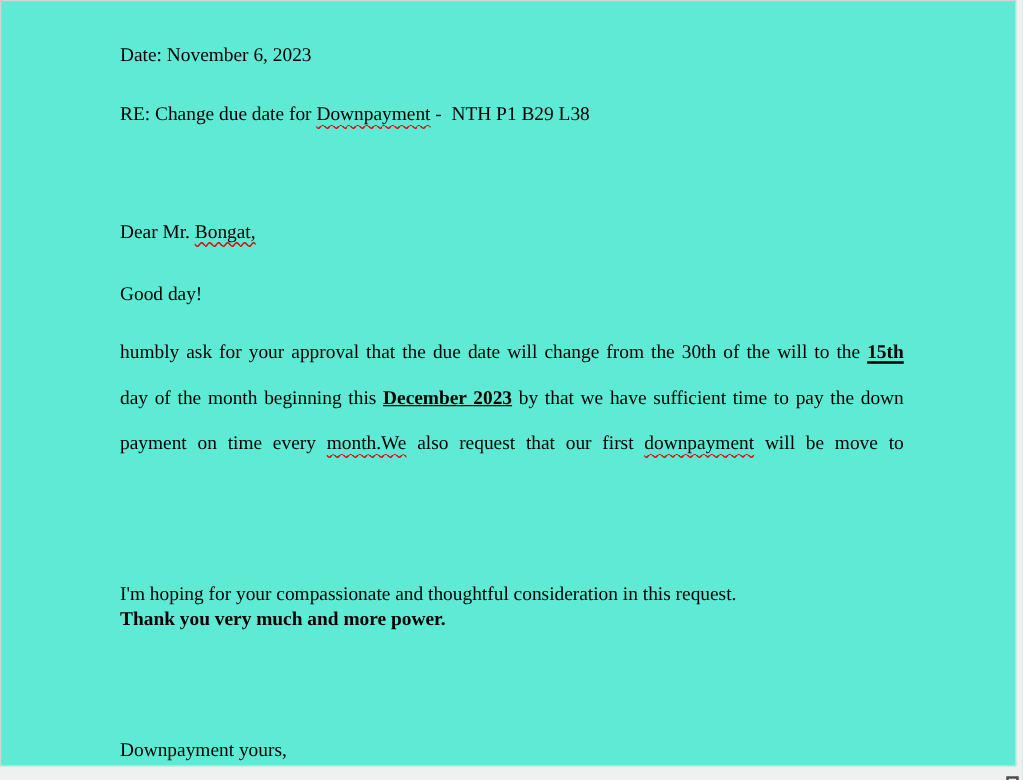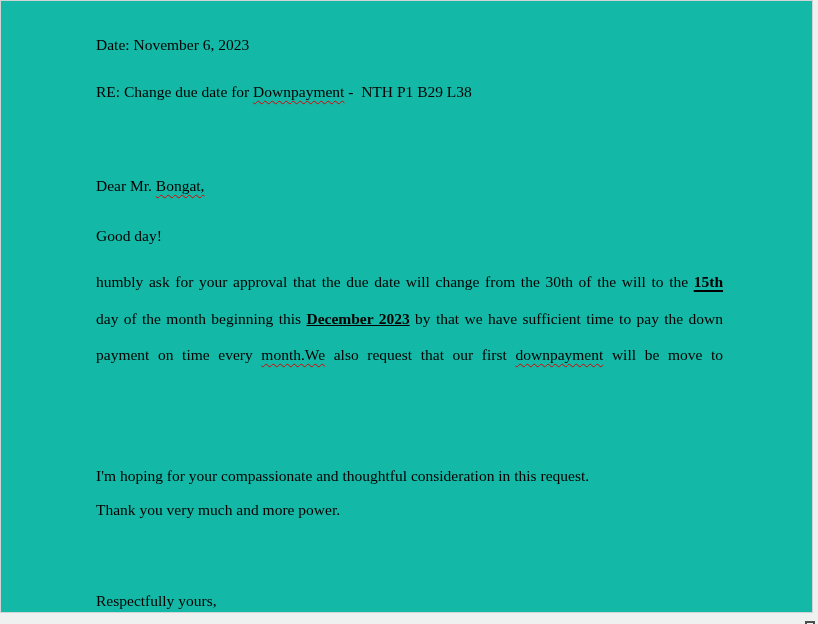--- a/index.html
+++ b/index.html
@@ -37,21 +37,21 @@
     line-height: 21px;
     white-space: nowrap;
   }
   .prewrap { white-space: pre; }
   #date-line     { top: 33px; }
   #re-line       { top: 80px; }
   #salutation    { top: 174px; }
   #greeting      { top: 224px; }
   #body-par      { position: absolute; left: 0; right: 0; top: 263px; }
   #closing-1     { top: 464px; }
-  #closing-2     { top: 498px; }
+  #closing-2     { top: 484px; font-weight: bold; }
   #signoff       { top: 589px; }
   .bline {
     line-height: 36.6px;
     text-align: justify;
     text-align-last: justify;
   }
   .bline.last {
     text-align-last: auto;
   }
   .b { font-weight: bold; text-decoration: underline; }
@@ -74,39 +74,39 @@
     width: 10px;
     height: 9px;
     border: 2px solid #4d4d4d;
     background: #eff0f0;
     box-sizing: border-box;
   }
 </style>
 </head>
 <body style="background: rgb(239, 240, 240);">
 
-<div class="page" style="background: #14b8a6; border-color: rgb(210, 211, 213);">
+<div class="page" style="background: #5eead4; border-color: rgb(210, 211, 213);">
   <div class="content">
 
     <div class="tline" id="date-line">Date: November 6, 2023</div>
 
     <div class="tline prewrap" id="re-line"><span>RE: Change due date for </span><span class="sq">Downpayment</span><span> -  NTH P1 B29 L38</span></div>
 
     <div class="tline" id="greeting">Good day!</div>
 
     <div class="tline" id="salutation"><span>Dear Mr. </span><span class="sq">Bongat,</span></div>
 
     <div id="body-par">
         <div class="bline"><span>humbly ask for your approval that the due date will change from the </span><span class="u">30th </span><span>of the will to the </span><span class="b u">15th</span></div>
         <div class="bline"><span>day of the month beginning this </span><span class="b">December 2023</span><span> by that we have sufficient time to pay the down</span></div>
         <div class="bline"><span>payment on time every </span><span class="sq">month.We</span><span> also request that our first </span><span class="sq">downpayment</span><span> will be move to</span></div>
       </div>
 
     <div class="tline" id="closing-1">I'm hoping for your compassionate and thoughtful consideration in this request.</div>
 
     <div class="tline" id="closing-2">Thank you very much and more power.</div>
 
-    <div class="tline" id="signoff">Respectfully yours,</div>
+    <div class="tline" id="signoff">Downpayment yours,</div>
 
   </div>
 </div>
 
 <div class="corner-fragment"></div>
 
 </body></html>

